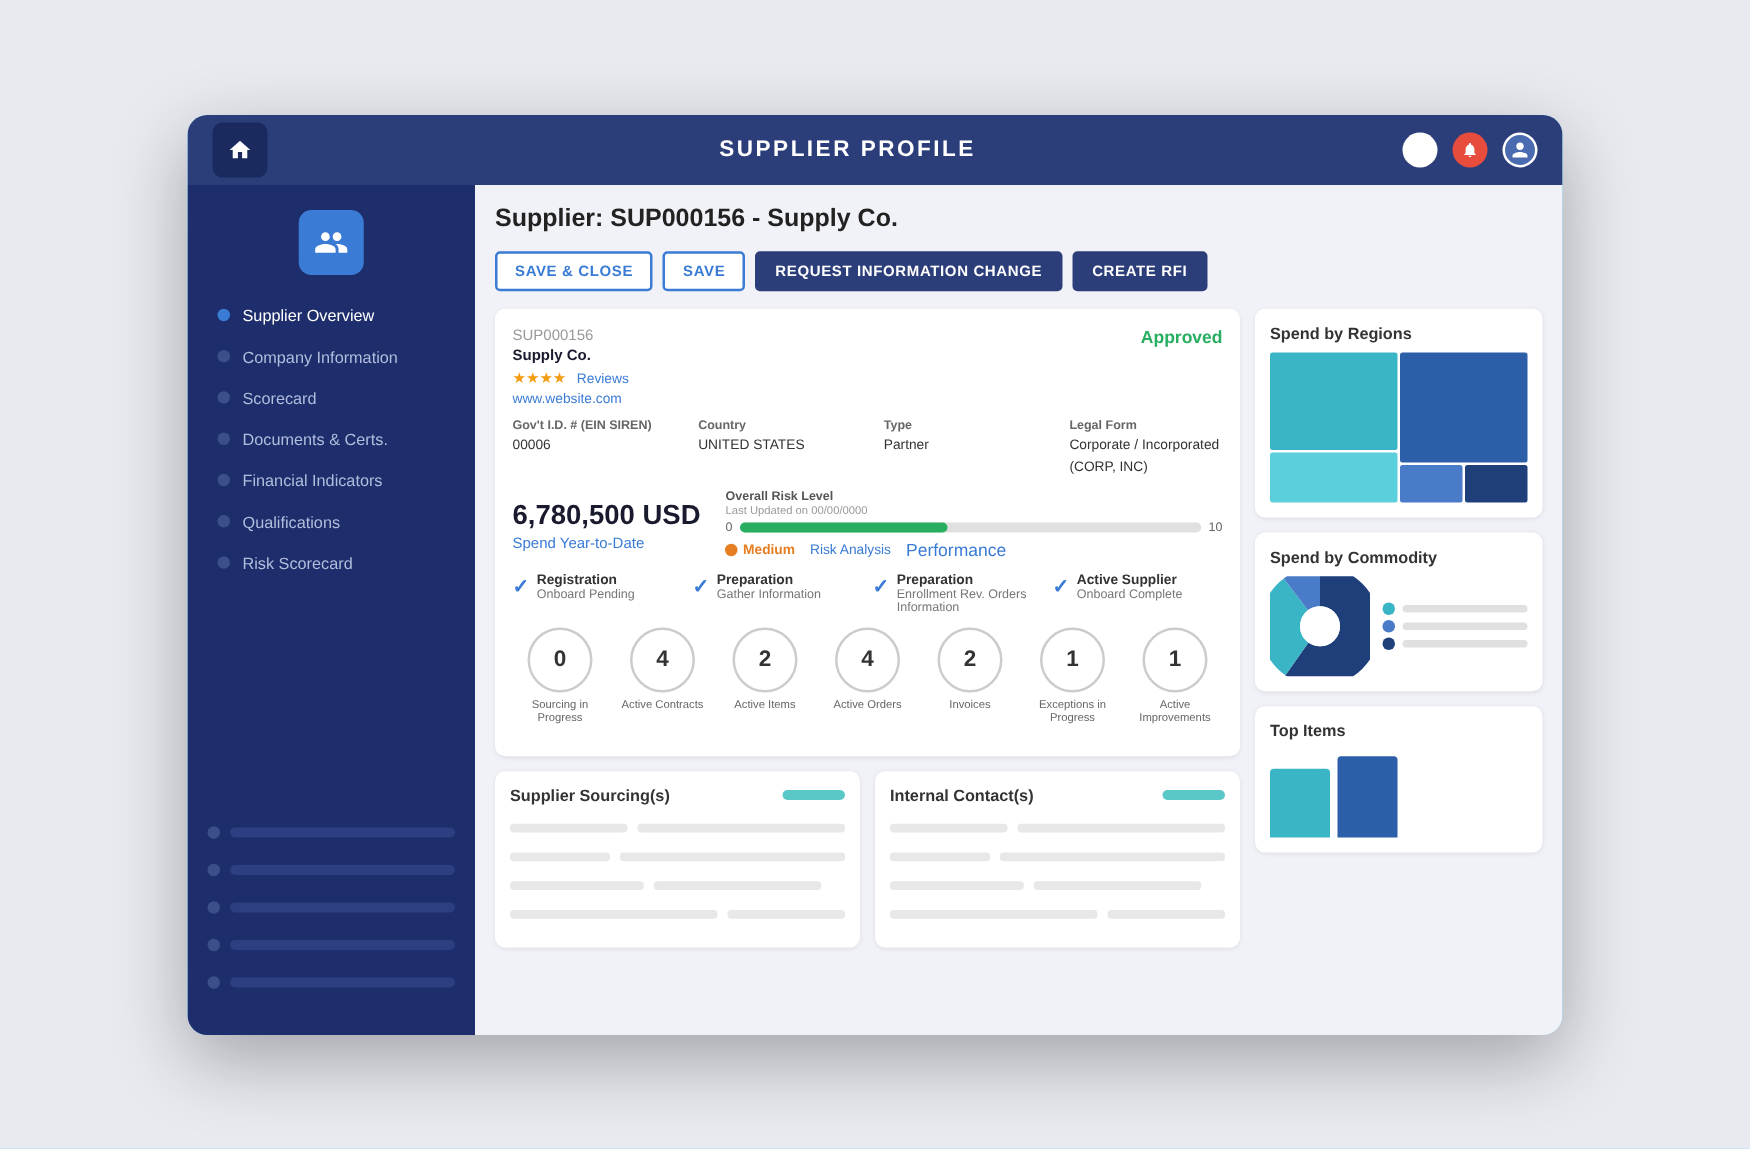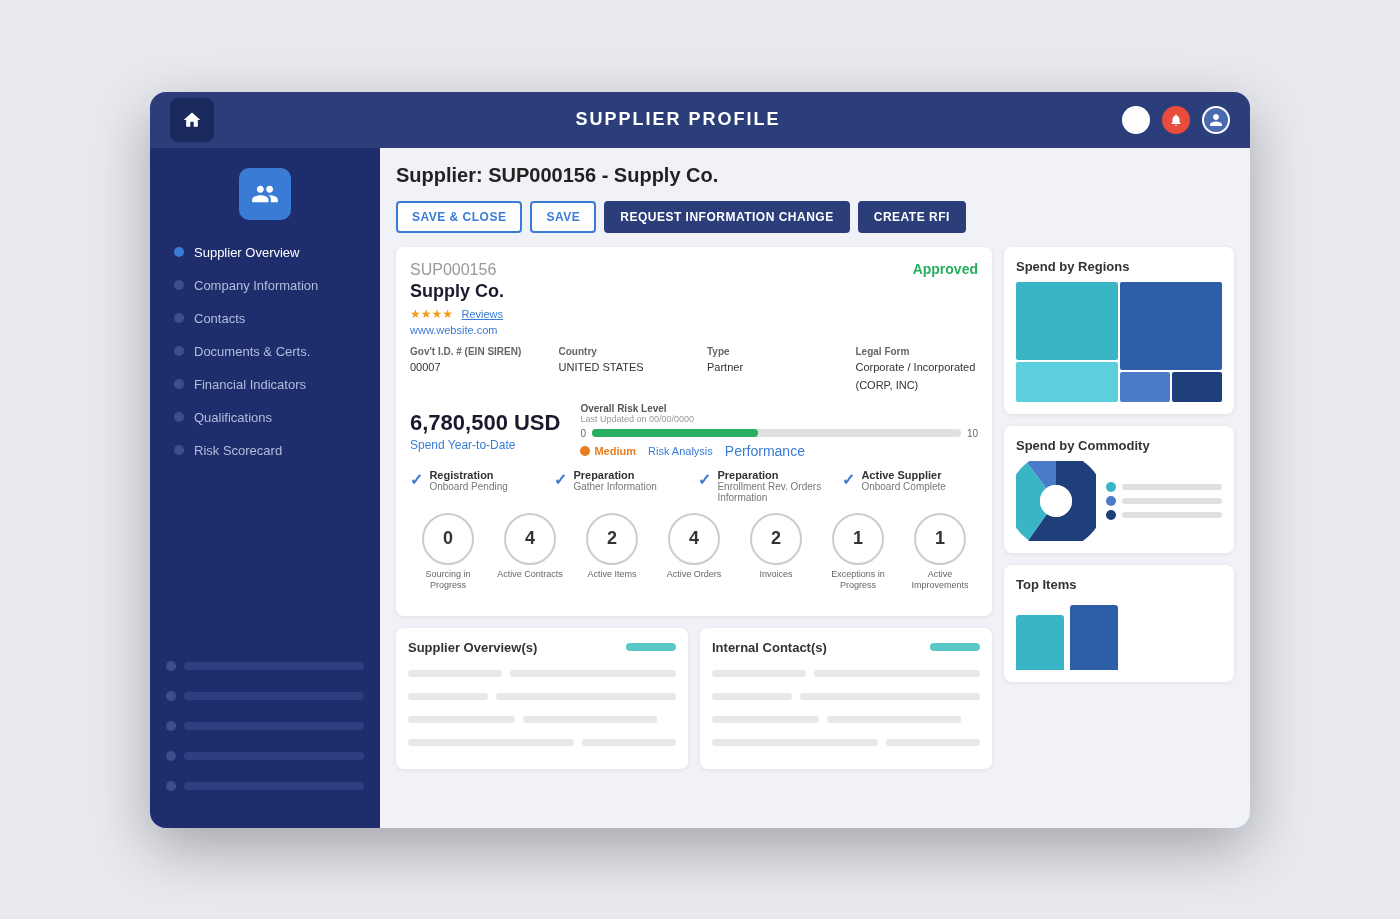--- a/index.html
+++ b/index.html
@@ -104,22 +104,22 @@
     .content-grid { display: flex; gap: 12px; }
     .content-main { flex: 1; min-width: 0; }
     .content-side { width: 230px; flex-shrink: 0; display: flex; flex-direction: column; gap: 12px; }
 
     
     .supplier-card {
       background: white; border-radius: 8px; padding: 14px;
       box-shadow: 0 1px 4px rgba(0,0,0,0.08); margin-bottom: 12px;
     }
     .supplier-card-header { display: flex; justify-content: space-between; align-items: flex-start; margin-bottom: 8px; }
-    .supplier-id { font-size: 16px; color: #999; }
-    .supplier-name { font-size: 18px; font-weight: 700; color: #1a1a2e; margin: 2px 0; }
+    .supplier-id { font-size: 12px; color: #999; }
+    .supplier-name { font-size: 12px; font-weight: 700; color: #1a1a2e; margin: 2px 0; }
     .stars { color: #f39c12; font-size: 12px; }
     .reviews-link { color: #3a7bd5; font-size: 11px; }
     .website-link { color: #3a7bd5; font-size: 11px; display: block; margin-top: 2px; }
     .approved-badge { color: #27ae60; font-weight: 700; font-size: 14px; }
 
     .supplier-info-grid { display: grid; grid-template-columns: repeat(4, 1fr); gap: 26px; margin: 10px 0; }
     .info-field label { font-size: 10px; color: #666; font-weight: 600; display: block; }
     .info-field span { font-size: 11px; color: #333; }
 
     .spend-risk-row { display: flex; align-items: center; gap: 20px; margin: 8px 0; }
@@ -236,21 +236,21 @@
         <div class="sidebar-item active">
           <div class="dot dot-blue"></div>
           <span>Supplier Overview</span>
         </div>
         <div class="sidebar-item">
           <div class="dot dot-dark"></div>
           <span>Company Information</span>
         </div>
         <div class="sidebar-item">
           <div class="dot dot-dark"></div>
-          <span>Contacts</span>
+          <span>Scorecard</span>
         </div>
         <div class="sidebar-item">
           <div class="dot dot-dark"></div>
           <span>Documents &amp; Certs.</span>
         </div>
         <div class="sidebar-item">
           <div class="dot dot-dark"></div>
           <span>Financial Indicators</span>
         </div>
         <div class="sidebar-item">
@@ -304,31 +304,31 @@
 
         <div class="content-main">
 
           <div class="supplier-card">
             <div class="supplier-card-header">
               <div>
                 <div class="supplier-id">SUP000156</div>
                 <div class="supplier-name">Supply Co.</div>
                 <div>
                   <span class="stars">★★★★</span>
-                  <span class="reviews-link" style="margin-left:4px;cursor:pointer;text-decoration:underline;">Reviews</span>
+                  <span class="reviews-link" style="margin-left:4px;cursor:pointer;">Reviews</span>
                 </div>
                 <a class="website-link">www.website.com</a>
               </div>
               <div class="approved-badge">Approved</div>
             </div>
 
             <div class="supplier-info-grid">
               <div class="info-field">
                 <label>Gov't I.D. # (EIN SIREN)</label>
-                <span>00007</span>
+                <span>00006</span>
               </div>
               <div class="info-field">
                 <label>Country</label>
                 <span>UNITED STATES</span>
               </div>
               <div class="info-field">
                 <label>Type</label>
                 <span>Partner</span>
               </div>
               <div class="info-field">
@@ -422,21 +422,21 @@
               <div class="metric-circle-item">
                 <div class="circle">1</div>
                 <div class="metric-label">Active Improvements</div>
               </div>
             </div>
           </div>
 
           <div class="contacts-row">
             <div class="contact-section">
               <div class="contact-header">
-                <span class="contact-title">Supplier Overview(s)</span>
+                <span class="contact-title">Supplier Sourcing(s)</span>
                 <div class="contact-btn"></div>
               </div>
               <div class="contact-row-ph">
                 <div class="contact-placeholder" style="width:35%"></div>
                 <div class="contact-placeholder" style="flex:1"></div>
               </div>
               <div class="contact-row-ph">
                 <div class="contact-placeholder" style="width:30%"></div>
                 <div class="contact-placeholder" style="flex:1"></div>
               </div>

